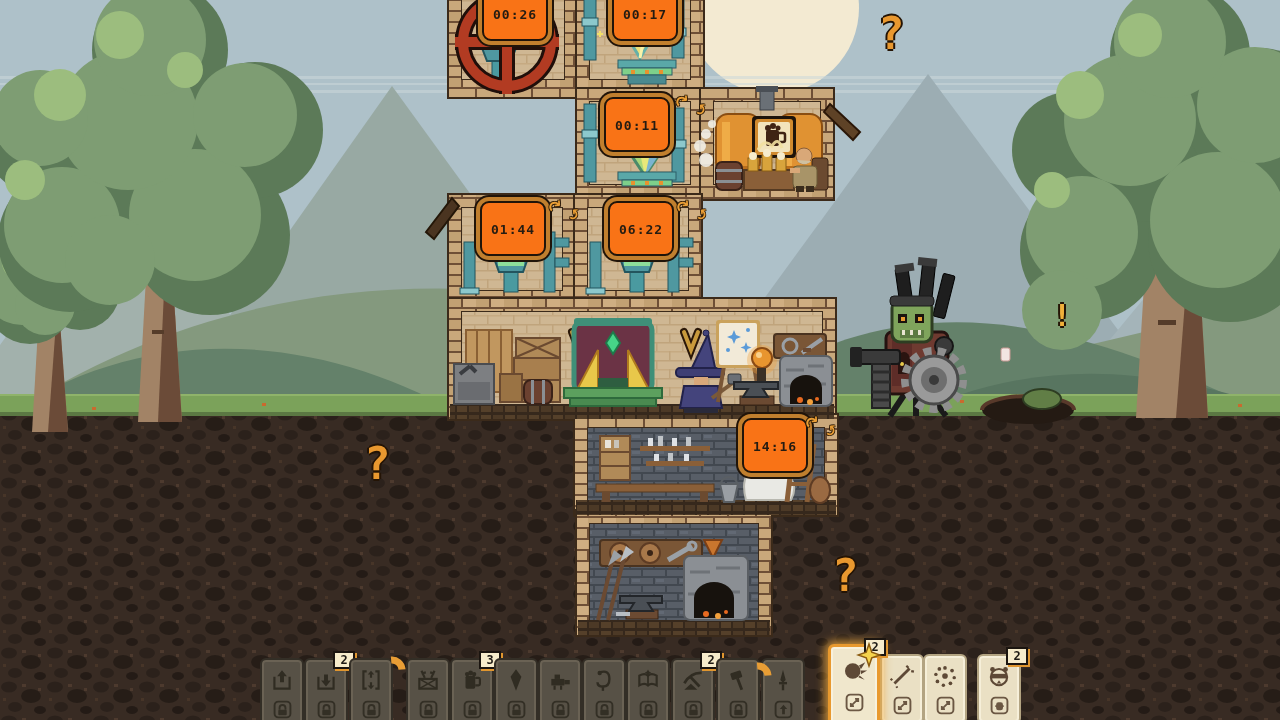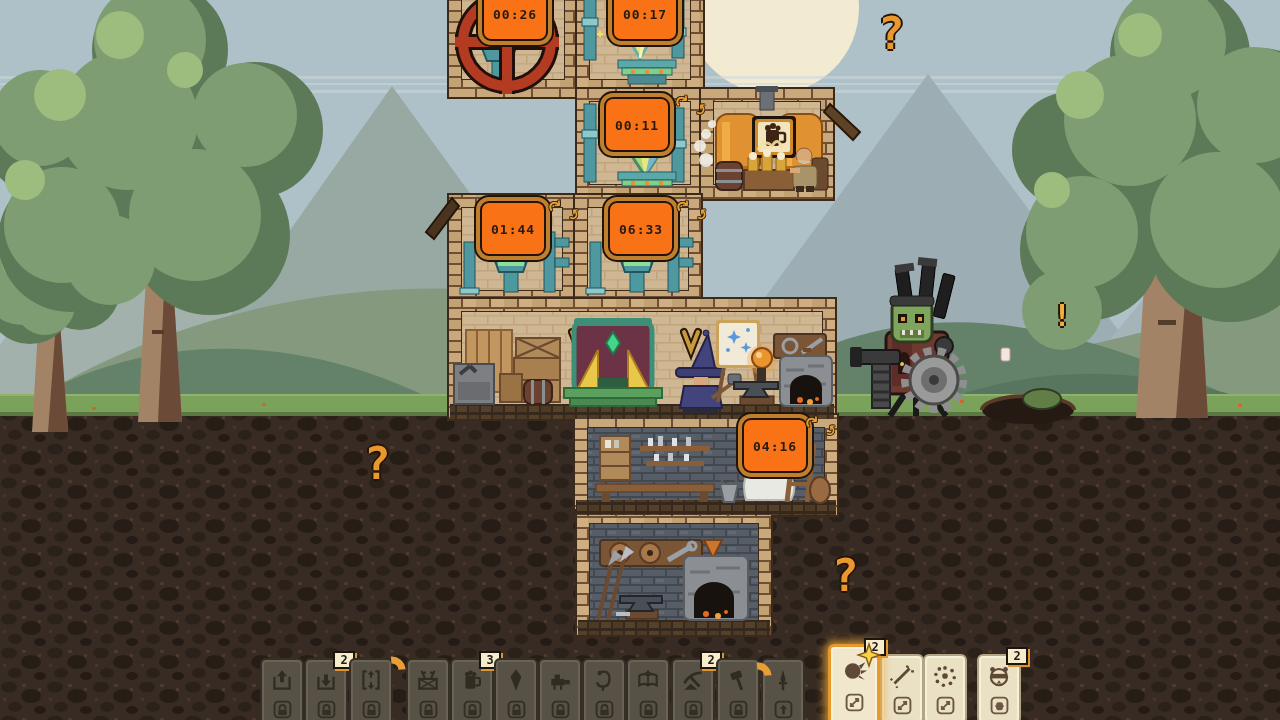--- a/index.html
+++ b/index.html
@@ -725,26 +725,26 @@
   <span class="tval">00:11</span>
 </div>
 <div class="tarrows" style="left:676px;top:93px"><span class="arr-a">↷</span><span class="arr-b">↶</span></div>
 
 <div class="timer" style="left:480px;top:201px">
   <span class="tval">01:44</span>
 </div>
 <div class="tarrows" style="left:549px;top:198px"><span class="arr-a">↷</span><span class="arr-b">↶</span></div>
 
 <div class="timer" style="left:608px;top:201px">
-  <span class="tval">06:33</span>
+  <span class="tval">06:22</span>
 </div>
 <div class="tarrows" style="left:677px;top:198px"><span class="arr-a">↷</span><span class="arr-b">↶</span></div>
 
 <div class="timer" style="left:742px;top:418px">
-  <span class="tval">04:16</span>
+  <span class="tval">14:16</span>
 </div>
 <div class="tarrows" style="left:806px;top:414px"><span class="arr-a">↷</span><span class="arr-b">↶</span></div>
 
 <div class="qmark" style="left:878px;top:8px">?</div>
 <div class="qmark" style="left:364px;top:438px">?</div>
 <div class="qmark" style="left:832px;top:550px">?</div>
 <div class="alert" style="left:1053px;top:298px">!</div>
 
 <div id="hotbar">
   <div class="card locked" style="left:260px">

